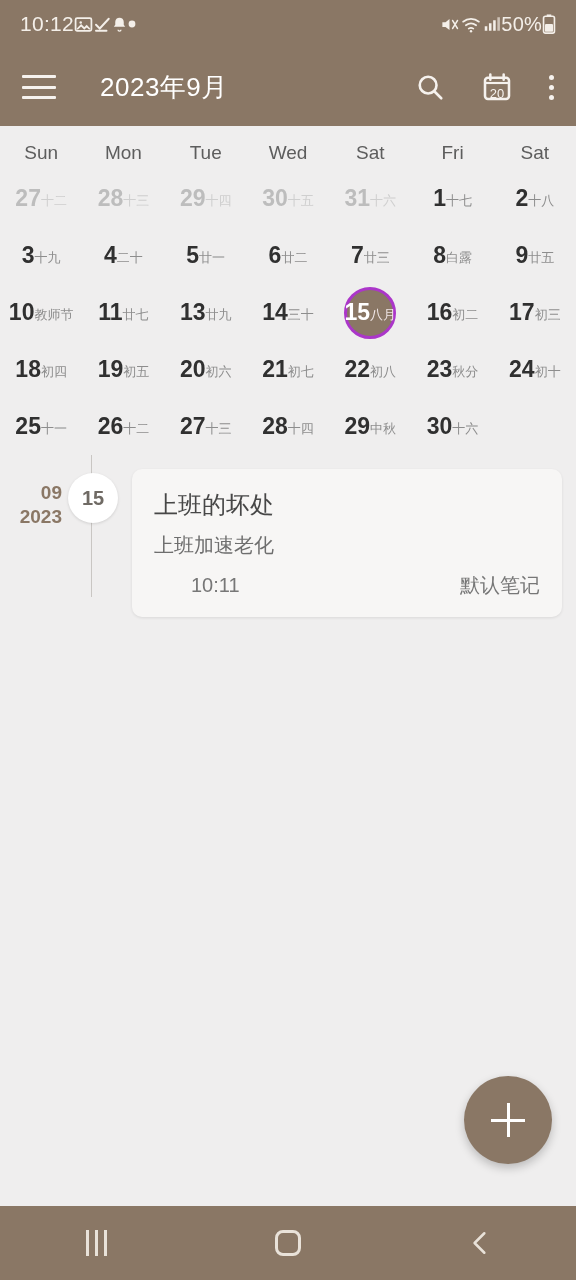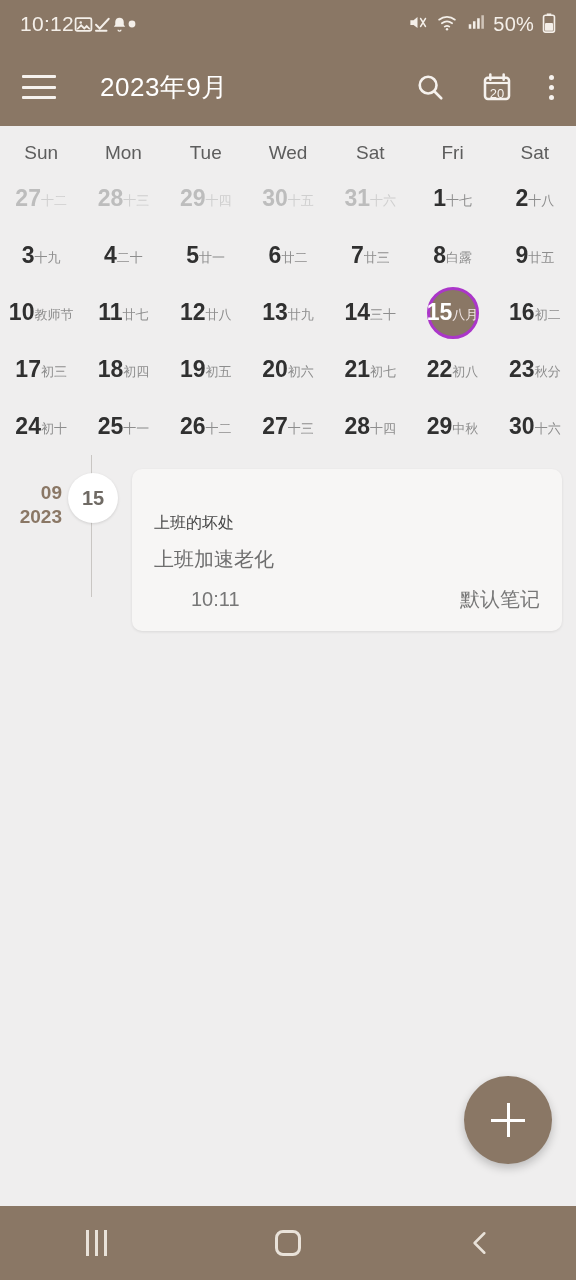--- a/index.html
+++ b/index.html
@@ -11,21 +11,21 @@
   .phone { position:relative; width:576px; height:1280px; background:#efeeee; }
 
   
   .statusbar {
     height:48px; background:#8a7765;
     display:flex; align-items:center;
     padding:0 20px; color:#f4efe9;
   }
   .sb-left { display:flex; align-items:center; }
   .sb-time { font-size:21px; letter-spacing:.3px; }
-  .sb-right { margin-left:auto; display:flex; align-items:flex-start; gap:8px; }
+  .sb-right { margin-left:auto; display:flex; align-items:center; }
   .sb-batt { font-size:20px; letter-spacing:.2px; }
   .ic { display:inline-flex; align-items:center; justify-content:center; }
 
   
   .appbar {
     height:78px; background:#8a7765;
     display:flex; align-items:center; padding:0 22px;
     color:#fff;
   }
   .hamburger { width:34px; height:24px; display:flex; flex-direction:column;
@@ -74,21 +74,21 @@
     width:50px; height:50px; border-radius:50%; background:#fff;
     display:flex; align-items:center; justify-content:center;
     font-size:20px; font-weight:bold; color:#6f6a64;
     box-shadow:0 1px 3px rgba(0,0,0,.13); position:relative; z-index:2;
   }
   .event-card {
     flex:1; background:#f7f6f5; border-radius:10px;
     padding:20px 22px 18px; margin-left:8px;
     box-shadow:0 1px 3px rgba(0,0,0,.09);
   }
-  .ev-title { font-size:16px; color:#474747; line-height:1.3;margin-top:24px; }
+  .ev-title { font-size:24px; color:#474747; line-height:1.3; }
   .ev-sub { font-size:20px; color:#6e6e6e; margin-top:12px; line-height:1.3; }
   .ev-foot { display:flex; align-items:center; margin-top:14px;margin-left:37px; }
   .ev-time { font-size:20px; color:#777; }
   .ev-book { margin-left:auto; font-size:20px; color:#777; }
 
   
   .fab {
     position:absolute; right:24px; bottom:116px;
     width:88px; height:88px; border-radius:50%;
     background:#8a7765; display:flex; align-items:center; justify-content:center;
@@ -273,24 +273,20 @@
       </div>
       <div class="cell">
         <div class="daynum">10</div>
         <div class="lunar">教师节</div>
       </div>
       <div class="cell">
         <div class="daynum">11</div>
         <div class="lunar">廿七</div>
       </div>
       <div class="cell">
-        <div class="daynum">12</div>
-        <div class="lunar">廿八</div>
-      </div>
-      <div class="cell">
         <div class="daynum">13</div>
         <div class="lunar">廿九</div>
       </div>
       <div class="cell">
         <div class="daynum">14</div>
         <div class="lunar">三十</div>
       </div>
       <div class="cell selected">
         <div class="sel-ring"></div>
         <div class="daynum">15</div>

